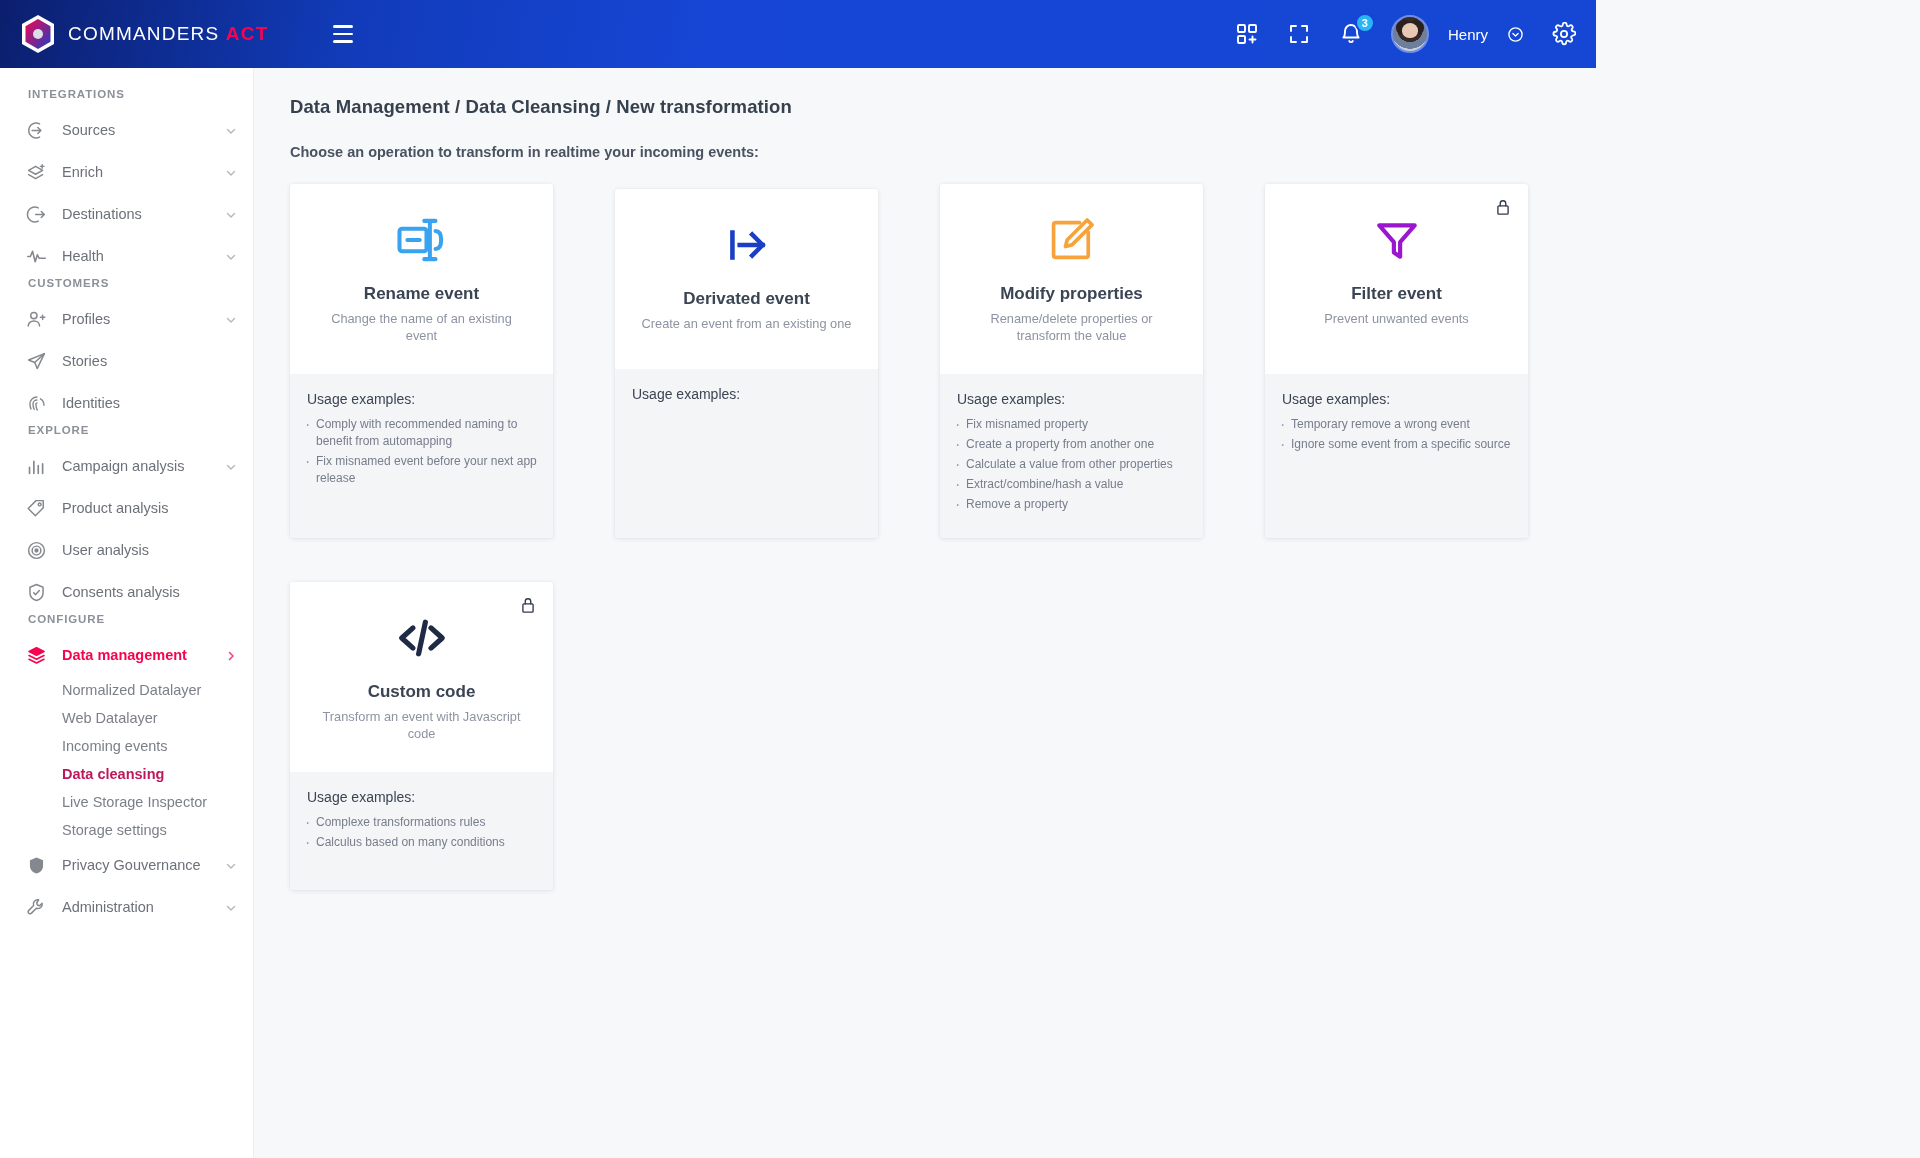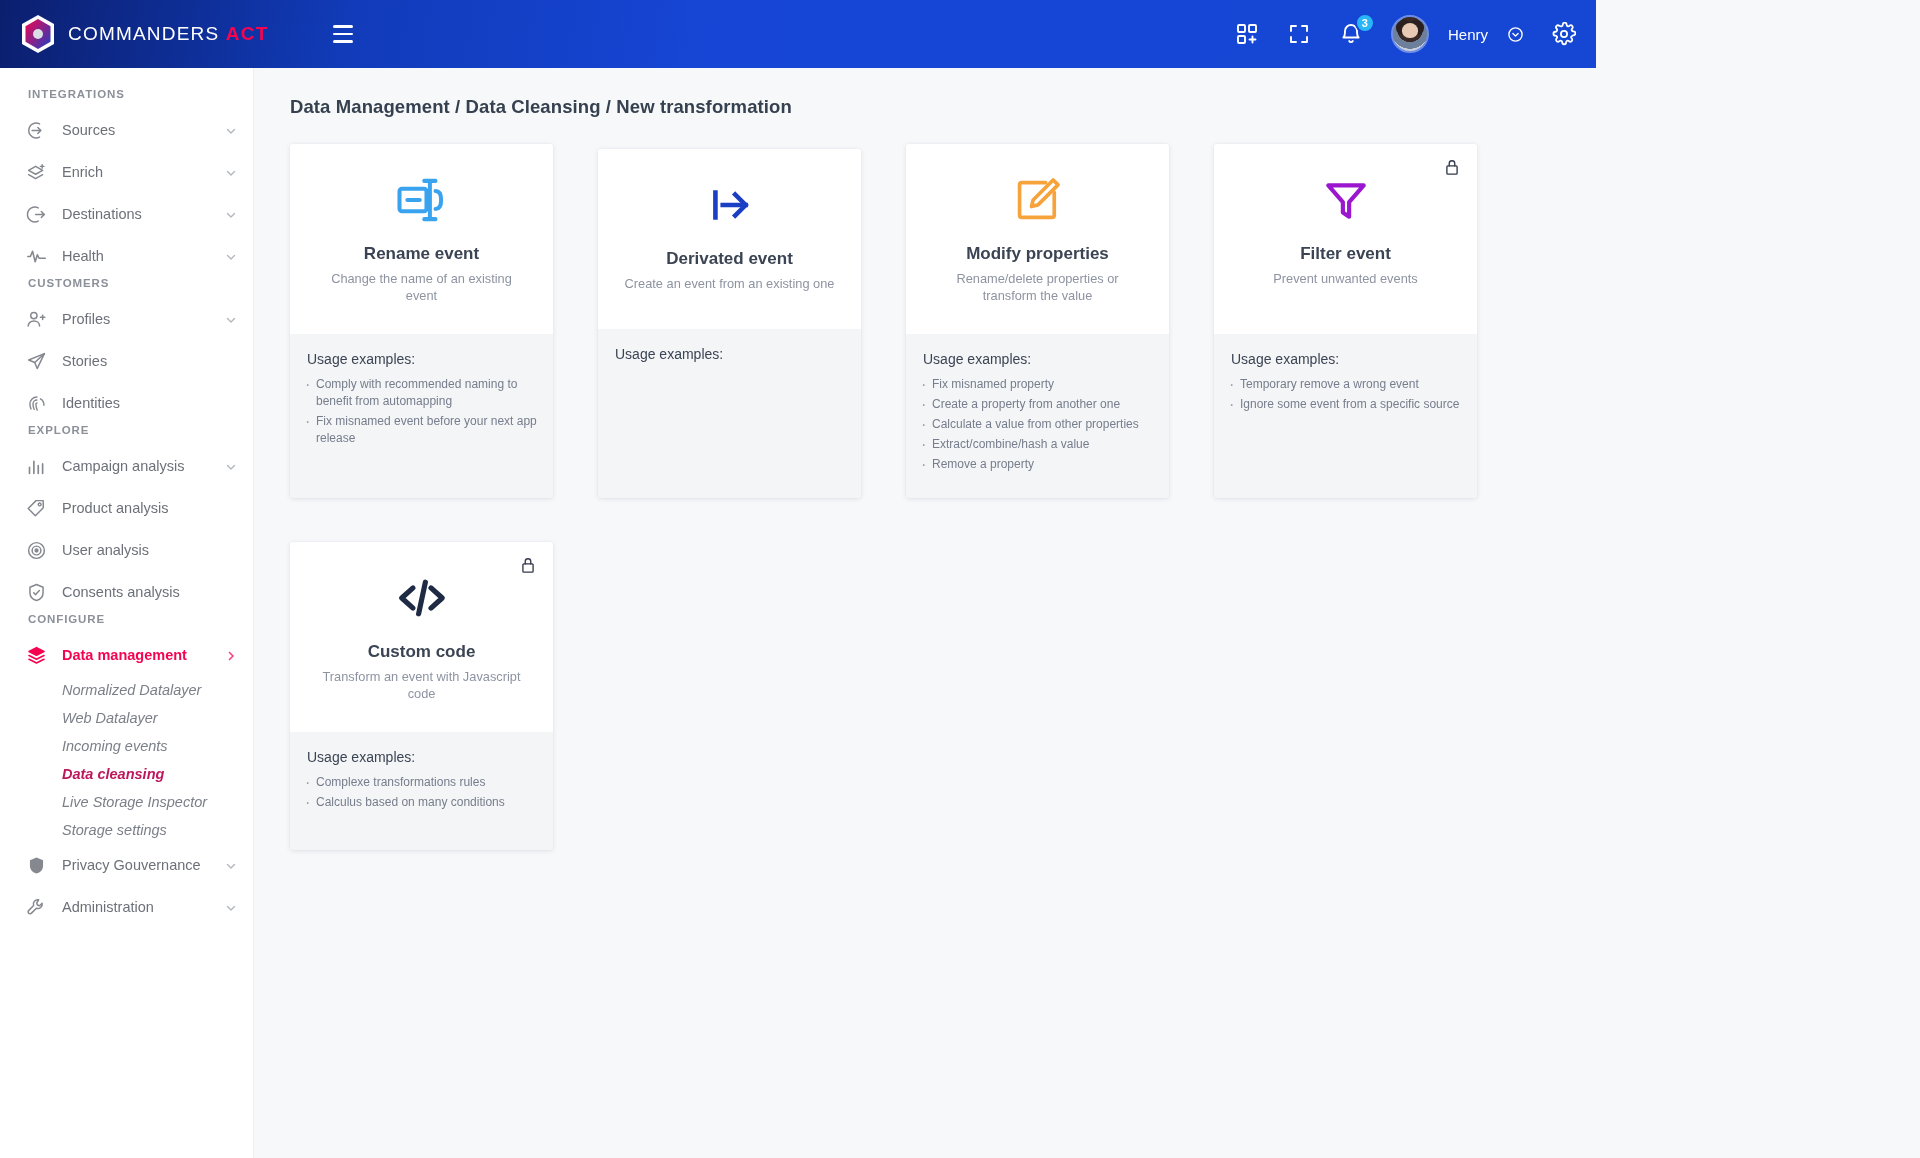--- a/index.html
+++ b/index.html
@@ -82,40 +82,40 @@
     display: flex; align-items: center;
     height: 42px; padding-left: 26px; padding-right: 16px;
     cursor: pointer; color: #6c7079; font-size: 14.5px;
   }
   .nav-item .ico { width: 21px; height: 21px; flex: 0 0 21px; margin-right: 15px; display: block; }
   .nav-item .lbl { flex: 1 1 auto; white-space: nowrap; }
   .nav-item .chev { width: 12px; height: 12px; flex: 0 0 12px; opacity: .75; }
   .nav-item.active { color: #f5054f; font-weight: 600; }
   .nav-sub {
     display: flex; align-items: center; height: 28px;
-    padding-left: 62px; cursor: pointer; color: #7b7f88; font-size: 14.5px; font-style: italic;
+    padding-left: 62px; cursor: pointer; color: #7b7f88; font-size: 14.5px;
   }
   .nav-sub.active { color: #be185d; font-weight: 600; }
 
   
   .main {
     position: absolute; top: 68px; left: 254px;
     width: 1666px; height: 1110px;
     background: #f7f8fa; padding: 28px 0 0 36px;
   }
   .breadcrumb {
     font-size: 18.5px; font-weight: 700; color: #36414f;
     letter-spacing: .1px; margin-bottom: 26px;
   }
   .subtitle {
     font-size: 14.5px; font-weight: 700; color: #4a5261;
     margin-bottom: 24px;
   }
   .card-grid {
-    display: flex; flex-wrap: wrap; gap: 44px 45px; width: 1250px;
+    display: flex; flex-wrap: wrap; gap: 44px 62px; width: 1250px;
   }
   .card {
     width: 263px; background: #ffffff; border-radius: 3px;
     box-shadow: 0 1px 5px rgba(38,50,80,.10), 0 0 1px rgba(38,50,80,.14);
     display: flex; flex-direction: column; cursor: pointer;
     position: relative; overflow: hidden;
   }
   .card-head {
     background: #ffffff; padding: 28px 16px 22px;
     min-height: 190px; display: flex; flex-direction: column;
@@ -426,20 +426,21 @@
         <svg viewBox="0 0 12 12" fill="none" stroke="#9aa0a8" stroke-width="1.4" stroke-linecap="round" stroke-linejoin="round">
             <path d="M2.5 4.5 6 8l3.5-3.5"></path>
           </svg>
       </span>
     </div>
   </div>
 </div>
 
 <div class="main">
   <div class="breadcrumb">Data Management / Data Cleansing / New transformation</div>
+  <div class="subtitle">Choose an operation to transform in realtime your incoming events:</div>
 
   <div class="card-grid">
 
     <div class="card">
       <div class="card-head">
         <span class="card-icon">
           <svg width="54" height="54" viewBox="0 0 48 48" fill="none">
             <rect x="4" y="14" width="24" height="20" rx="2.2" stroke="#3aa3f0" stroke-width="3.6"></rect>
             <path d="M11 24h11" stroke="#3aa3f0" stroke-width="3.6" stroke-linecap="round"></path>
             <path d="M31 7v34M26 7h10M26 41h10" stroke="#3aa3f0" stroke-width="3.6" stroke-linecap="round"></path>

